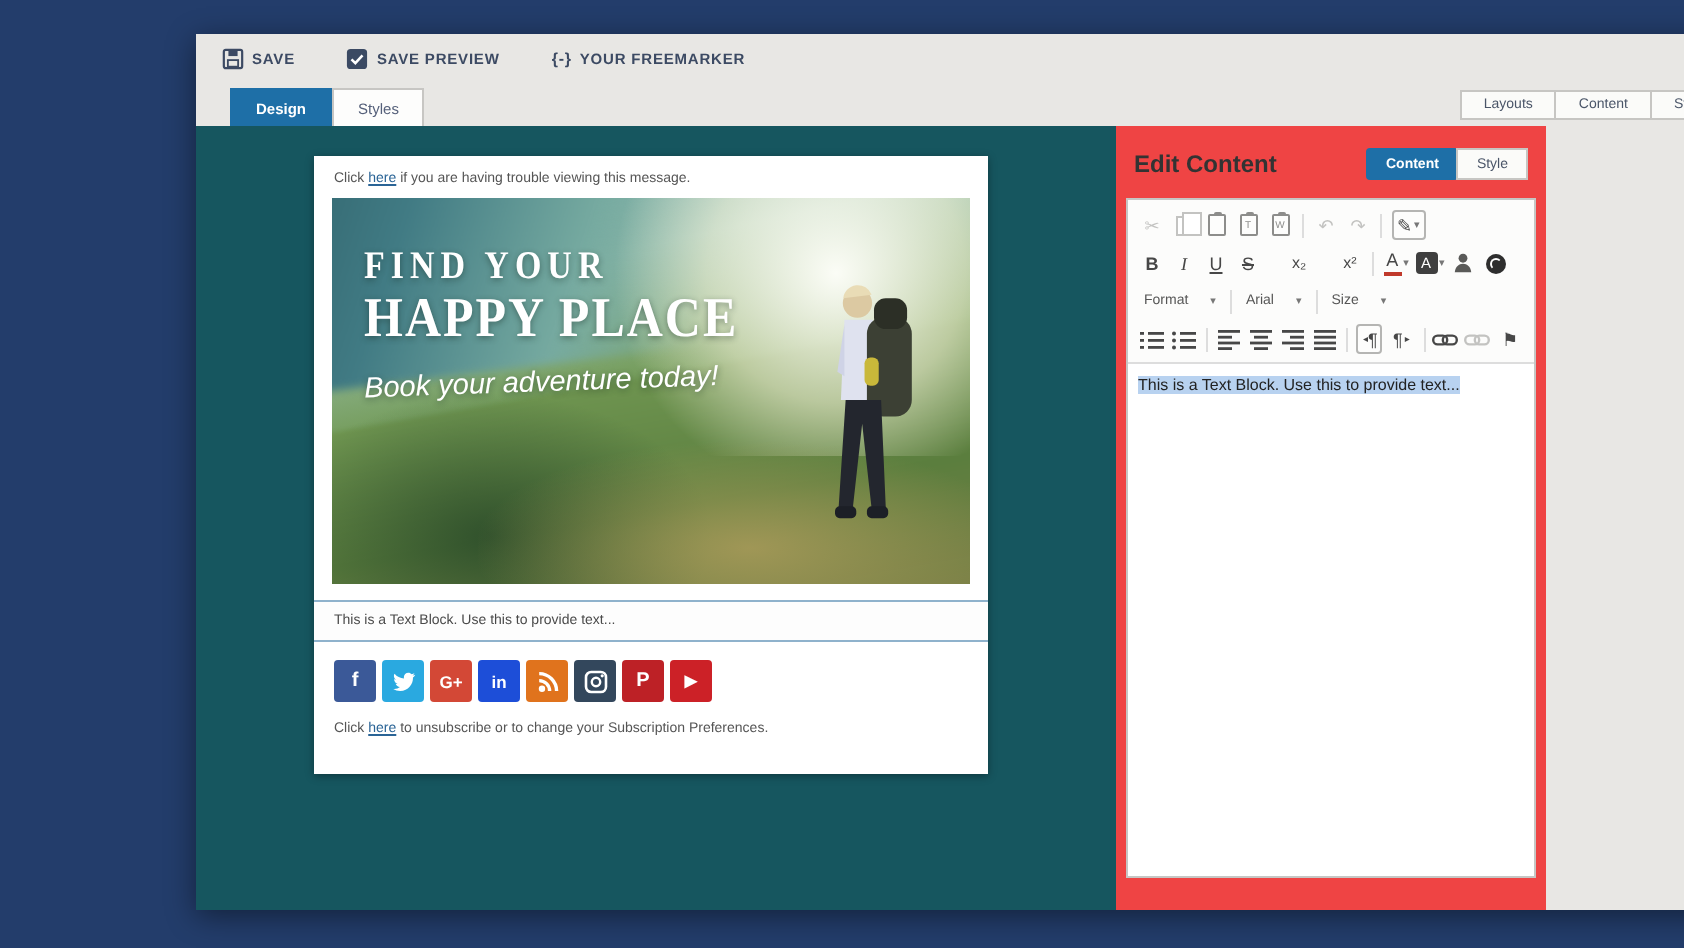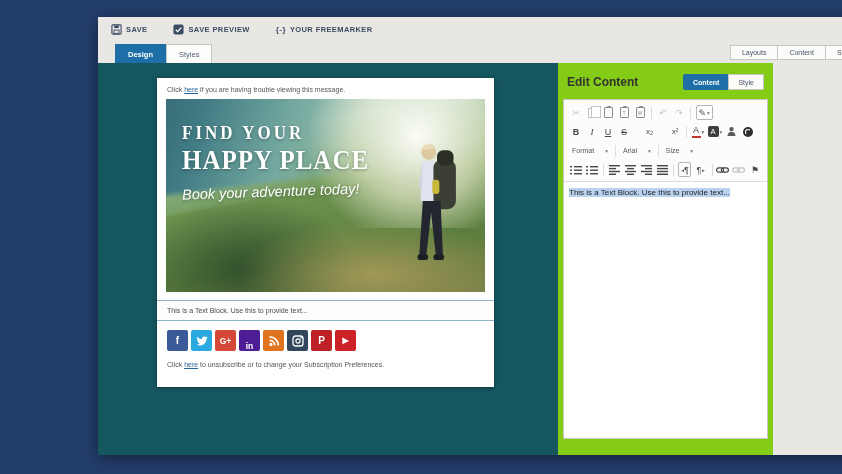--- a/index.html
+++ b/index.html
@@ -23,21 +23,21 @@
   .vtab { height:19px; padding:0 12px; font-size:7.5px; display:flex; align-items:center;
           border:1px solid #c7c6c3; border-bottom:none; background:#fdfdfc; color:#55607a; cursor:pointer; }
   .vtab.active { background:#1e6fa7; color:#fff; border-color:#1e6fa7; font-weight:bold; }
   .ptabs { position:absolute; right:24px; bottom:3px; display:flex; }
   .ptab { height:15px; padding:0 11px; font-size:7px; display:flex; align-items:center;
           border:1px solid #c7c6c3; background:#fbfbf9; color:#4a5568; cursor:pointer; margin-left:-1px; }
 
   
   .main { display:flex; height:392px; }
   .canvas { width:460px; background:#16565f; position:relative; }
-  .panel { width:215px; background:#84cc16; position:relative; }
+  .panel { width:215px; background:#ef4444; position:relative; }
 
   
   .email { position:absolute; left:59px; top:15px; width:337px; height:309px; background:#ffffff;
            box-shadow:0 1px 4px rgba(0,0,0,.35); font-size:7px; color:#555; }
   .email .hdr { padding:8px 10px 5px; }
   .email a { color:#2a6496; text-decoration:underline; }
 
   .hero { position:relative; margin:1px 9px 0; height:193px; overflow:hidden;
           background:linear-gradient(168deg,#8db7b4 0%,#9dc2ae 22%,#6f9750 50%,#71854a 72%,#6d7a41 100%); }
   .hero .lake { position:absolute; left:-12%; top:-14%; width:80%; height:58%;
@@ -204,21 +204,21 @@
               <span>f</span>
             </span>
           <span class="sico" style="background: rgb(42, 169, 224);">
               <svg width="13" height="13" viewBox="0 0 12 12">
                 <path fill="#fff" d="M11.6 3.1c-.4.2-.8.3-1.2.4.4-.3.7-.7.9-1.1-.4.2-.8.4-1.3.5-.4-.4-.9-.7-1.5-.7-1.2 0-2.1.9-2.1 2.1 0 .2 0 .3.1.5-1.8-.1-3.3-.9-4.4-2.2-.2.3-.3.7-.3 1.1 0 .7.4 1.4 1 1.7-.3 0-.7-.1-.9-.3v.1c0 1 .7 1.9 1.7 2.1-.2 0-.4.1-.6.1l-.4-.1c.3.8 1.1 1.4 2 1.5-.7.6-1.6.9-2.6.9h-.5c.9.6 2 .9 3.2.9 3.8 0 5.9-3.2 5.9-5.9v-.3c.4-.3.7-.6 1-1.2z"></path>
               </svg>
             </span>
           <span class="sico" style="background: rgb(211, 72, 54);">
               <span class="g2">G+</span>
             </span>
-          <span class="sico" style="background: #4c1d95; align-items: flex-end;">
+          <span class="sico" style="background: #1d4ed8;">
               <span class="gin">in</span>
             </span>
           <span class="sico" style="background: rgb(224, 115, 29);">
               <svg width="12" height="12" viewBox="0 0 12 12">
                 <circle cx="3" cy="9.4" r="1.6" fill="#fff"></circle>
                 <path d="M1.6 5.3c2.9 0 5.2 2.3 5.2 5.2" stroke="#fff" stroke-width="1.7" fill="none"></path>
                 <path d="M1.6 1.8c4.8 0 8.7 3.9 8.7 8.7" stroke="#fff" stroke-width="1.7" fill="none"></path>
               </svg>
             </span>
           <span class="sico" style="background: rgb(51, 71, 92);">

